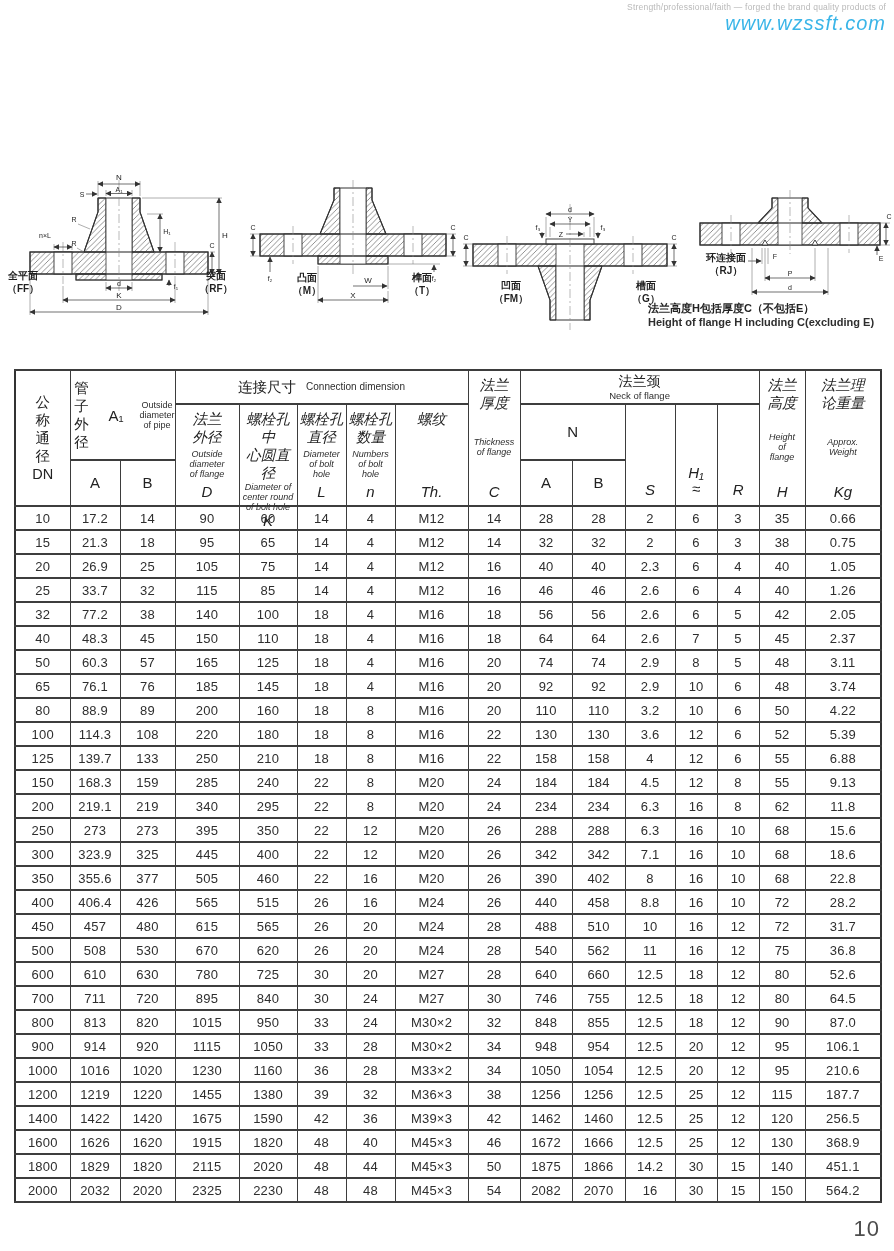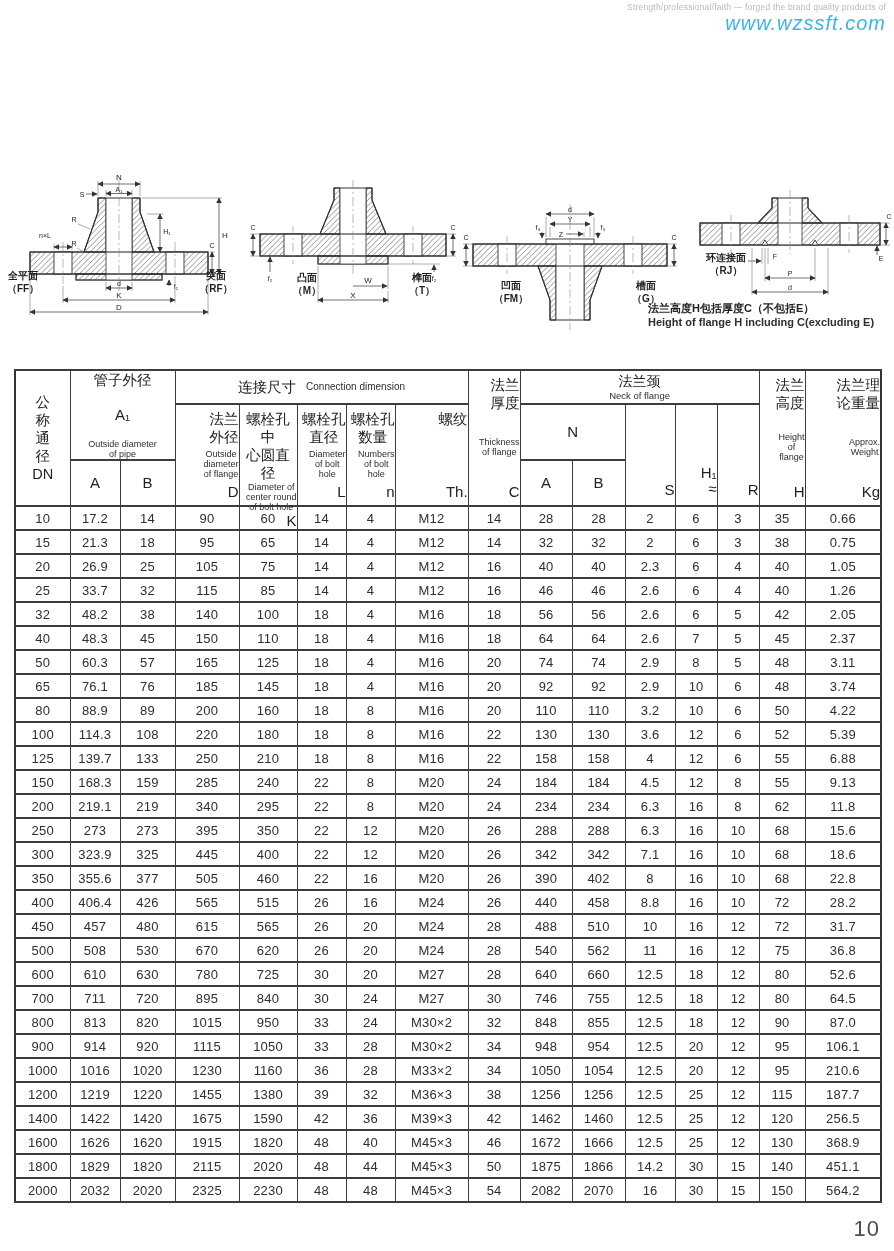--- a/index.html
+++ b/index.html
@@ -35,24 +35,24 @@
 
   
   .tblwrap { position:absolute; top:369px; left:14px; }
   table.tbl { border-collapse:collapse; table-layout:fixed; width:866px; border:2px solid #333; }
   .tbl th, .tbl td { border:1px solid #3d3d3d; border-top-width:2px; border-bottom-width:2px; text-align:center; vertical-align:middle; padding:0; font-weight:normal; }
   .tbl tbody td { font-size:13px; height:24px; color:#2e2e2e; letter-spacing:.2px; }
   .pre { white-space:pre-line; }
   .cn { font-size:14.5px; line-height:1.25; color:#222; }
   .en { font-size:9px; line-height:1.12; color:#2e2e2e; }
   .letter { font-size:15px; color:#222; }
-  .hcell { display:flex; flex-direction:column; justify-content:space-between; align-items:flex-end; padding:3px 0 4px 0; }
+  .hcell { display:flex; flex-direction:column; justify-content:space-between; align-items:center; padding:3px 0 4px 0;font-style:italic; }
   .h2 { height:97px; }
   .h3 { height:131px; }
-  .cellcenter { display:flex; flex-direction:column; justify-content:center; align-items:center; gap:16px; height:63px; }
+  .cellcenter { display:flex; flex-direction:row; justify-content:center; align-items:center; gap:16px; height:63px; }
   .grouphead { display:flex; flex-direction:row; justify-content:center; align-items:center; gap:10px; height:30px; }
   .bottomonly { justify-content:flex-end; gap:0; padding-bottom:6px; }
   .dncell { display:flex; flex-direction:column; justify-content:center; align-items:center; height:131px; }
 
   .pagenum { position:absolute; top:1216px; right:14px; font-size:22px; color:#4d4d4d; letter-spacing:1px; }
 </style>
 </head>
 <body>
 
 <div class="hdr">
@@ -487,21 +487,21 @@
           <td>46</td>
           <td>46</td>
           <td>2.6</td>
           <td>6</td>
           <td>4</td>
           <td>40</td>
           <td>1.26</td>
         </tr>
         <tr>
           <td>32</td>
-          <td>48.2</td>
+          <td>77.2</td>
           <td>38</td>
           <td>140</td>
           <td>100</td>
           <td>18</td>
           <td>4</td>
           <td>M16</td>
           <td>18</td>
           <td>56</td>
           <td>56</td>
           <td>2.6</td>

